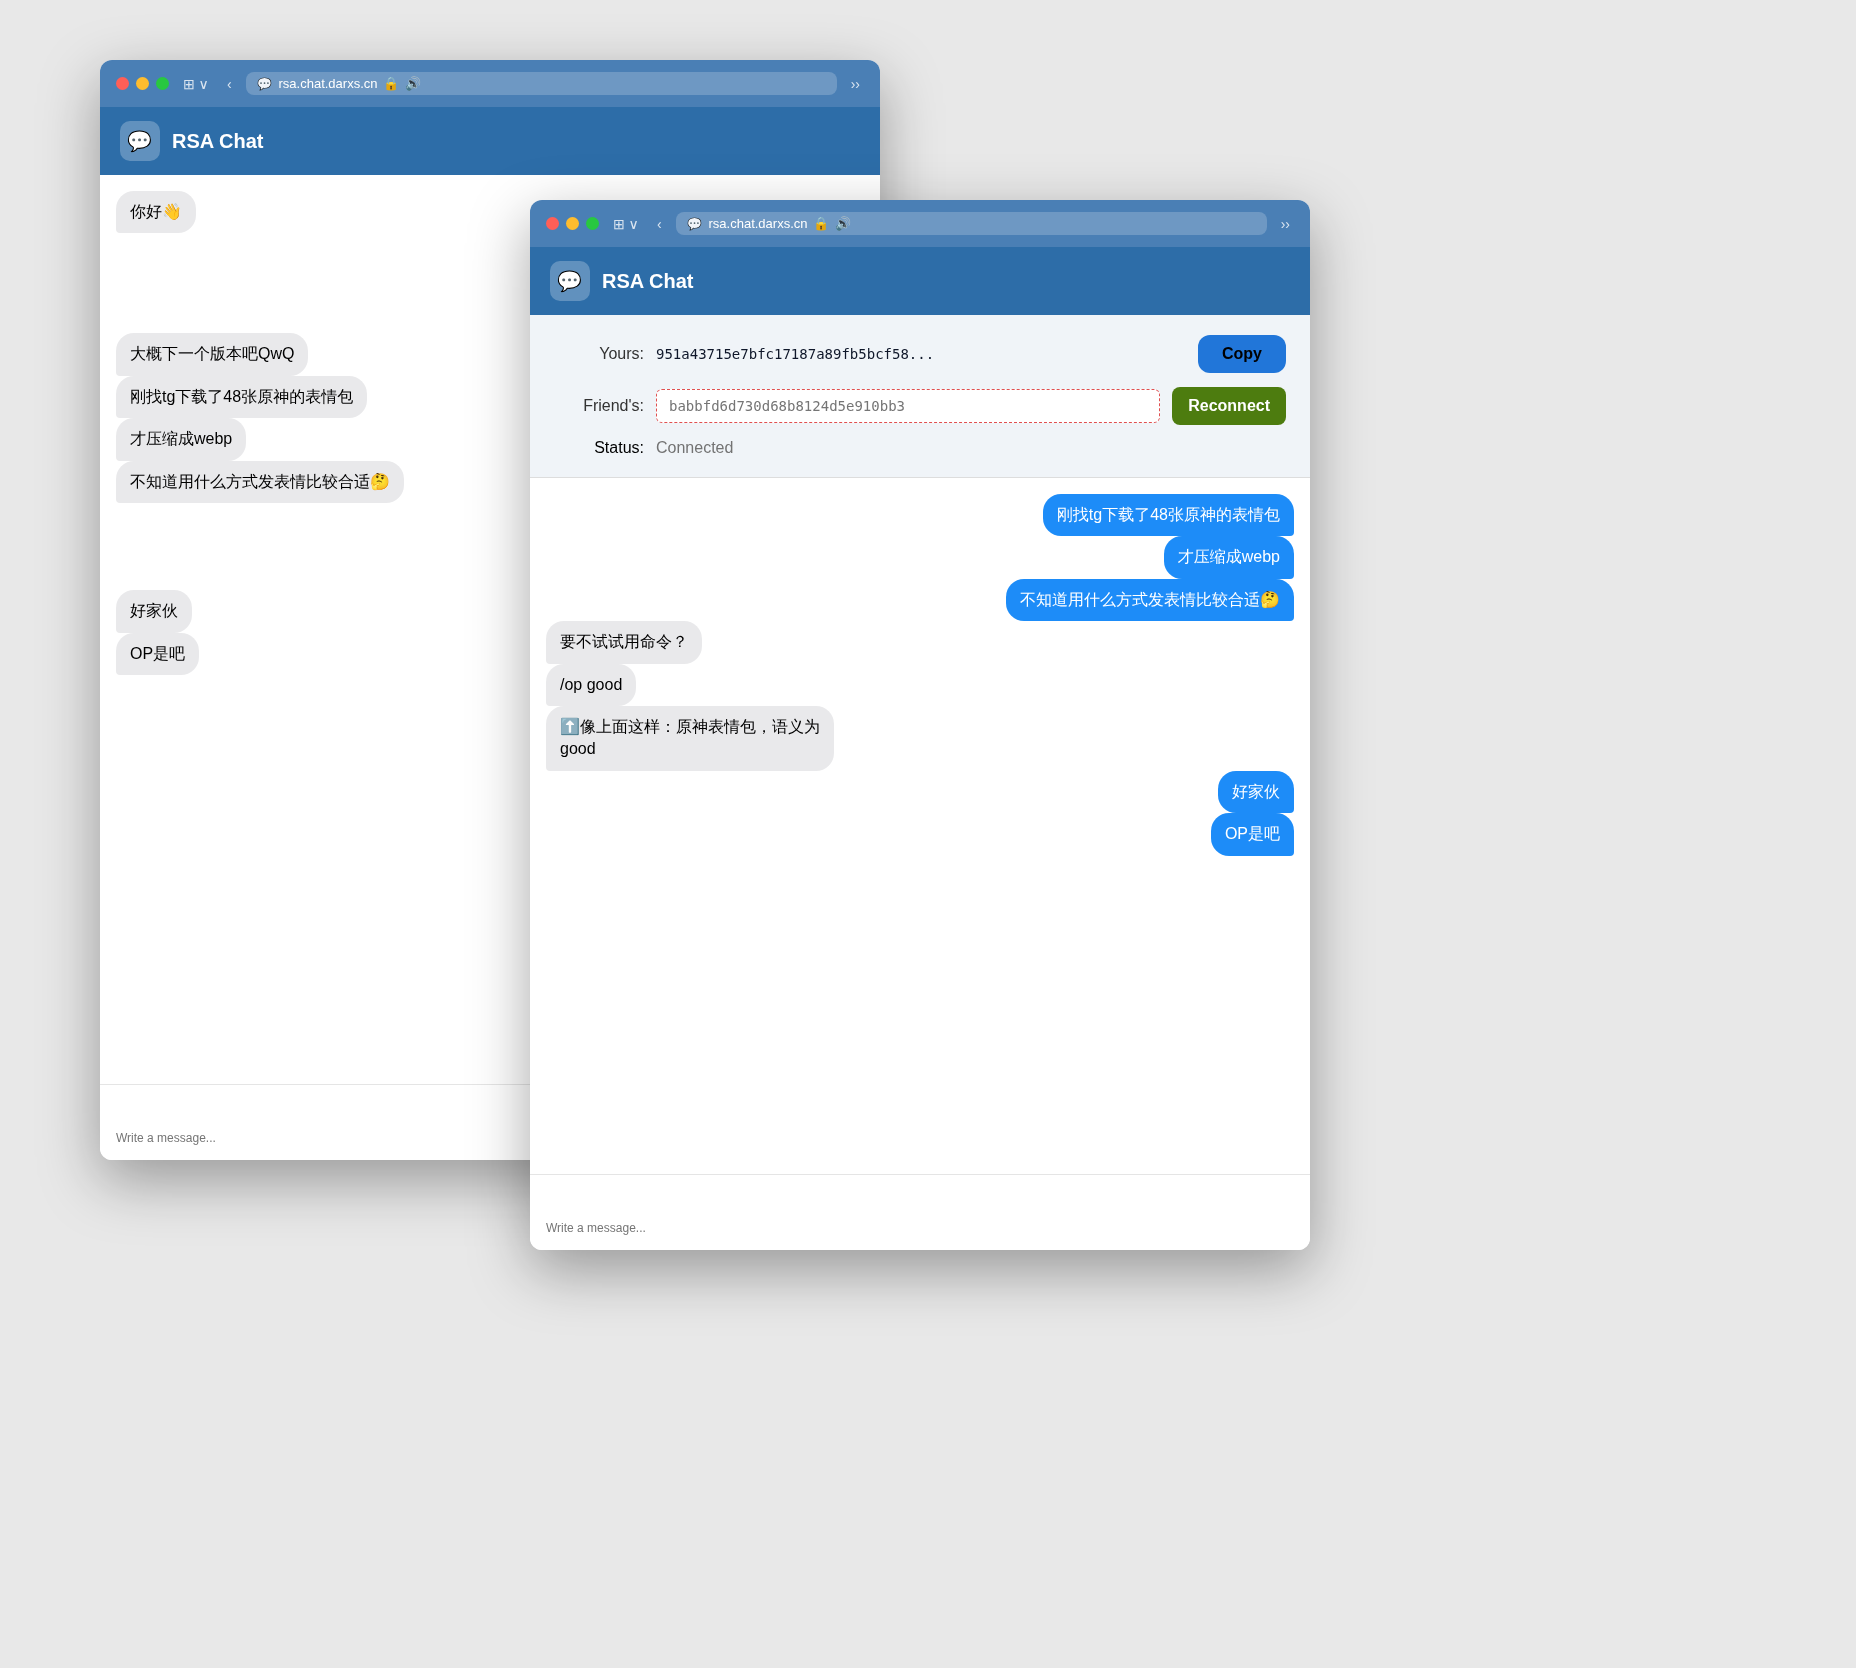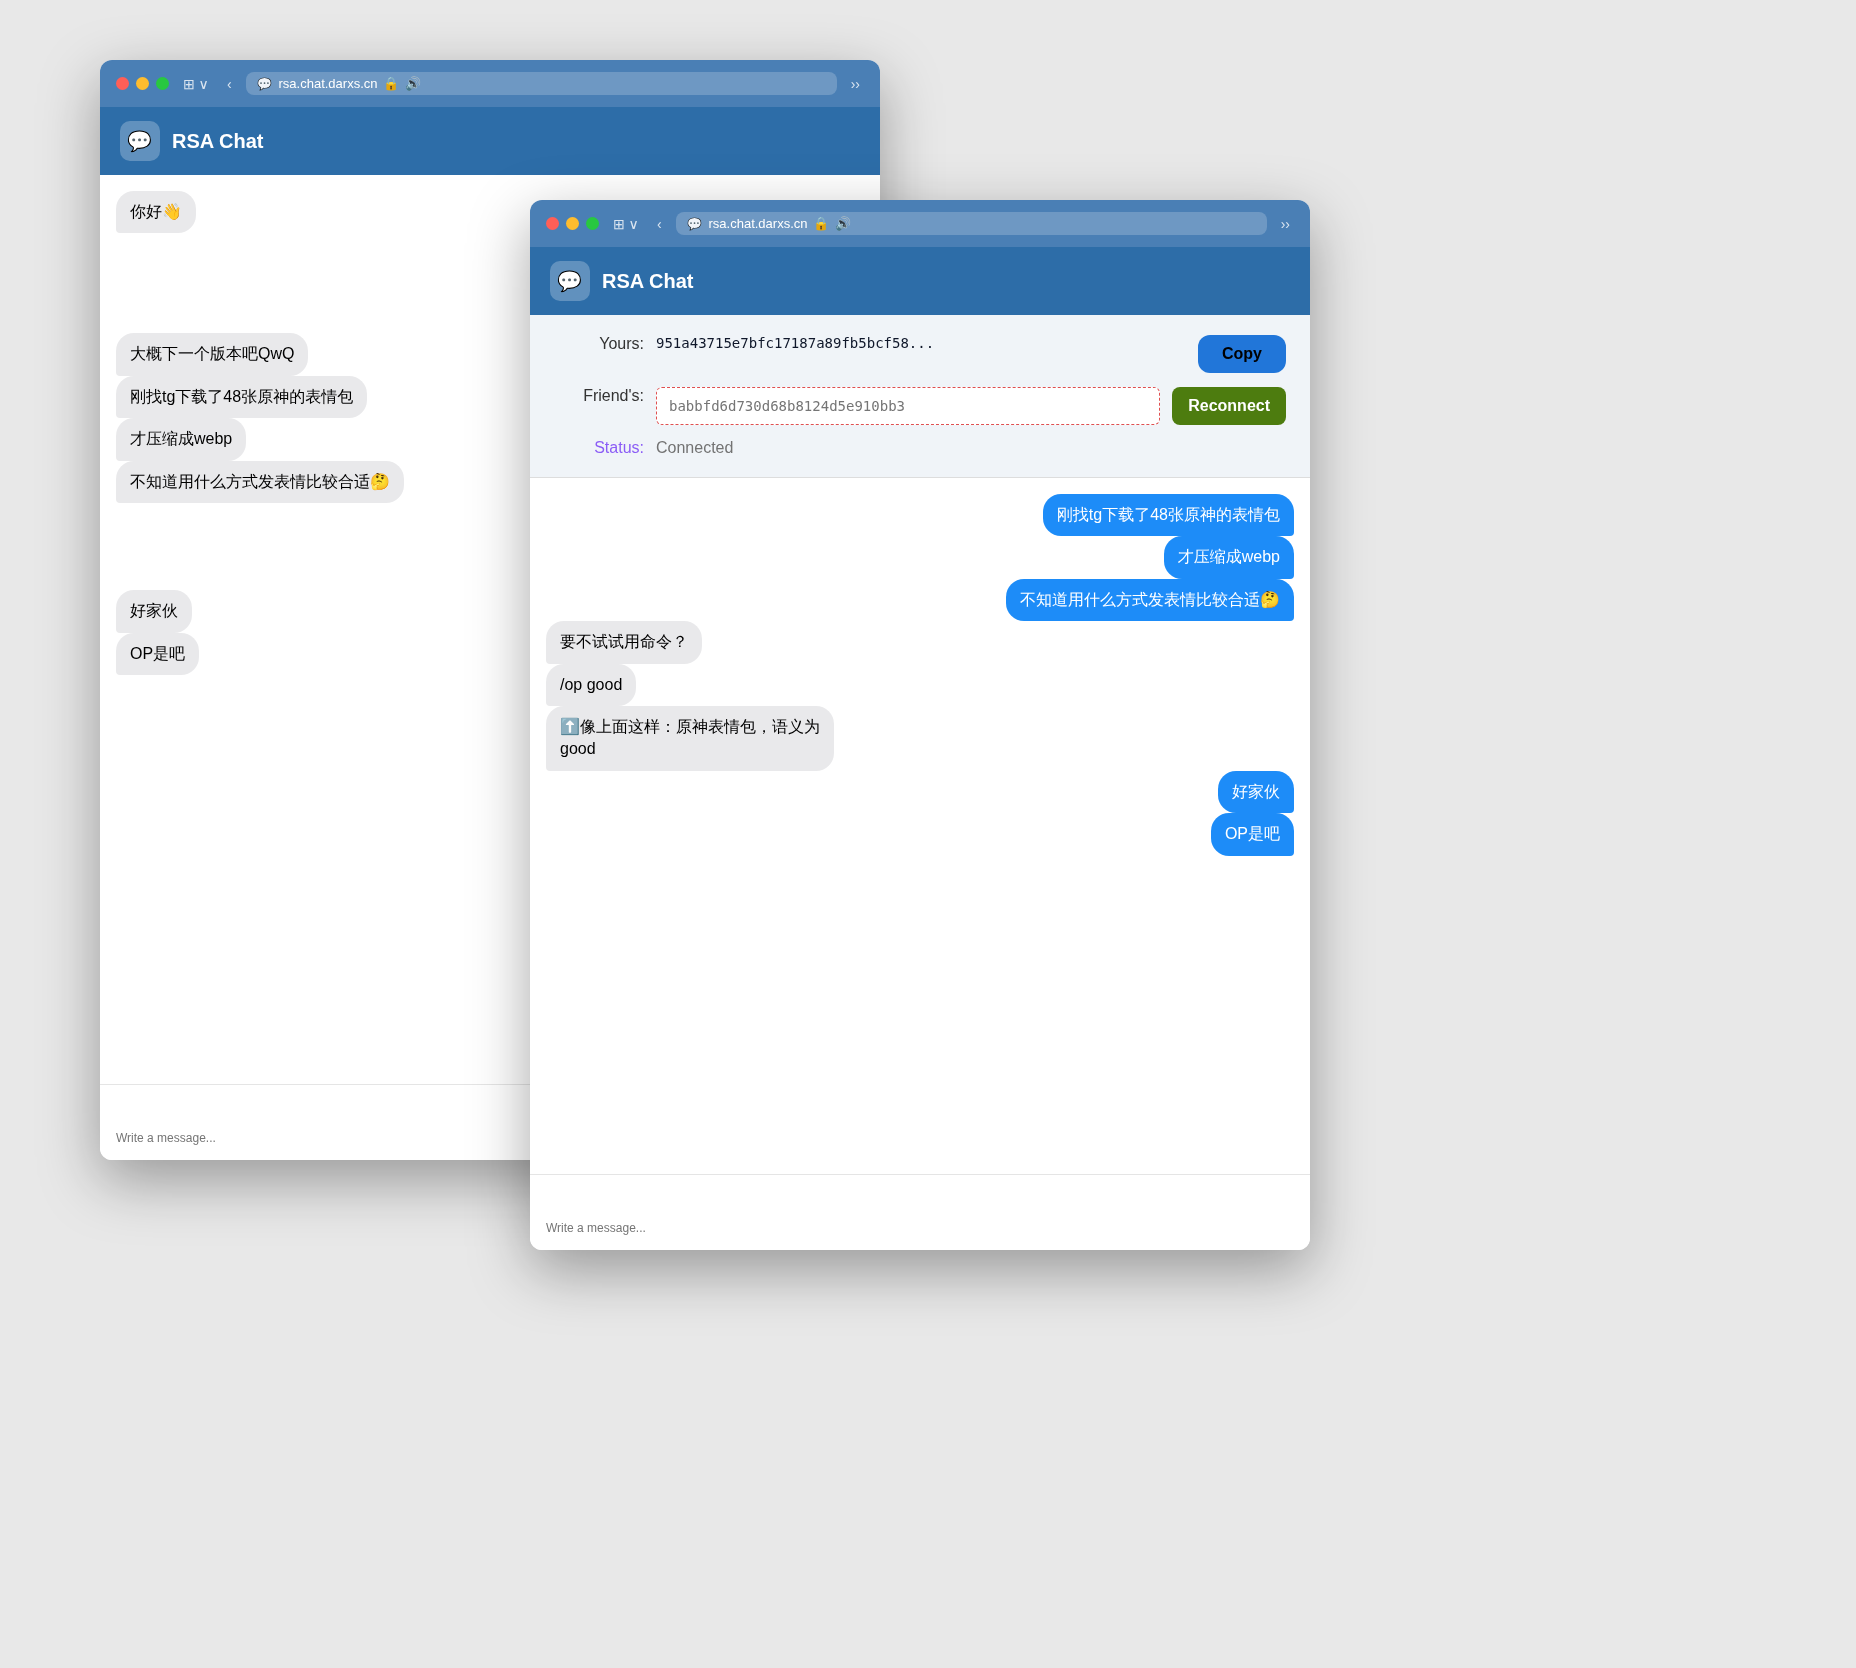--- a/index.html
+++ b/index.html
@@ -159,20 +159,21 @@
     
     .key-panel {
       background: #f0f4f8;
       border-bottom: 1px solid #ddd;
       padding: 20px 24px;
       flex-shrink: 0;
     }
 
     .key-row {
       display: flex;
+      align-items: center;
       margin-bottom: 14px;
       gap: 12px;
     }
 
     .key-label {
       font-size: 16px;
       color: #333;
       font-weight: 500;
       min-width: 90px;
       text-align: right;
@@ -225,21 +226,21 @@
     }
 
     .status-row {
       display: flex;
       align-items: center;
       gap: 12px;
     }
 
     .status-label {
       font-size: 16px;
-      color: #8b5cf6;
+      color: #000000;
       font-weight: 500;
       min-width: 90px;
       text-align: right;
     }
 
     .status-value {
       font-size: 16px;
       color: #737373;
     }
 

